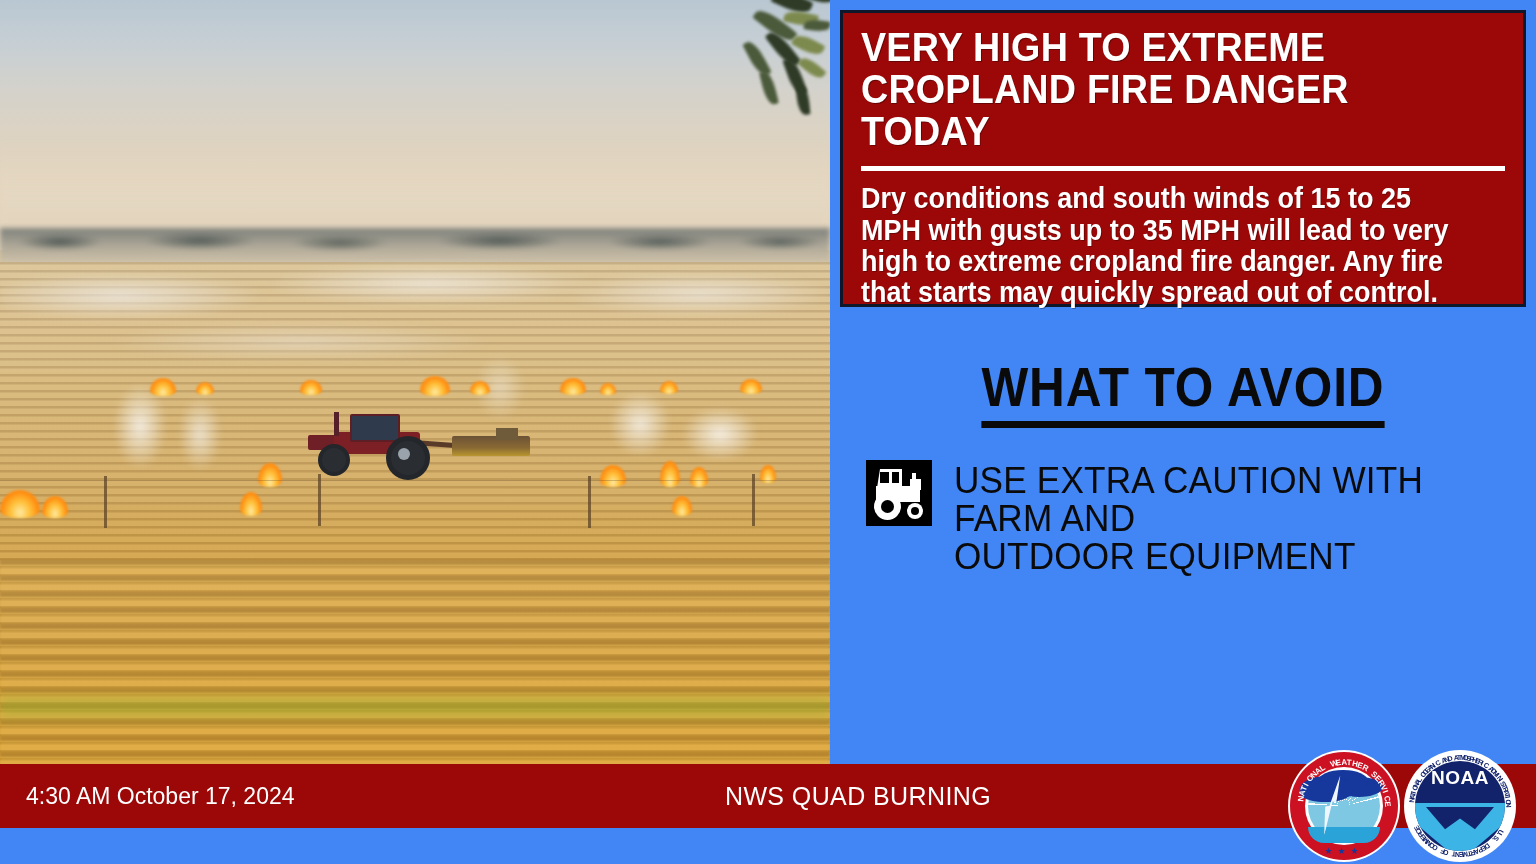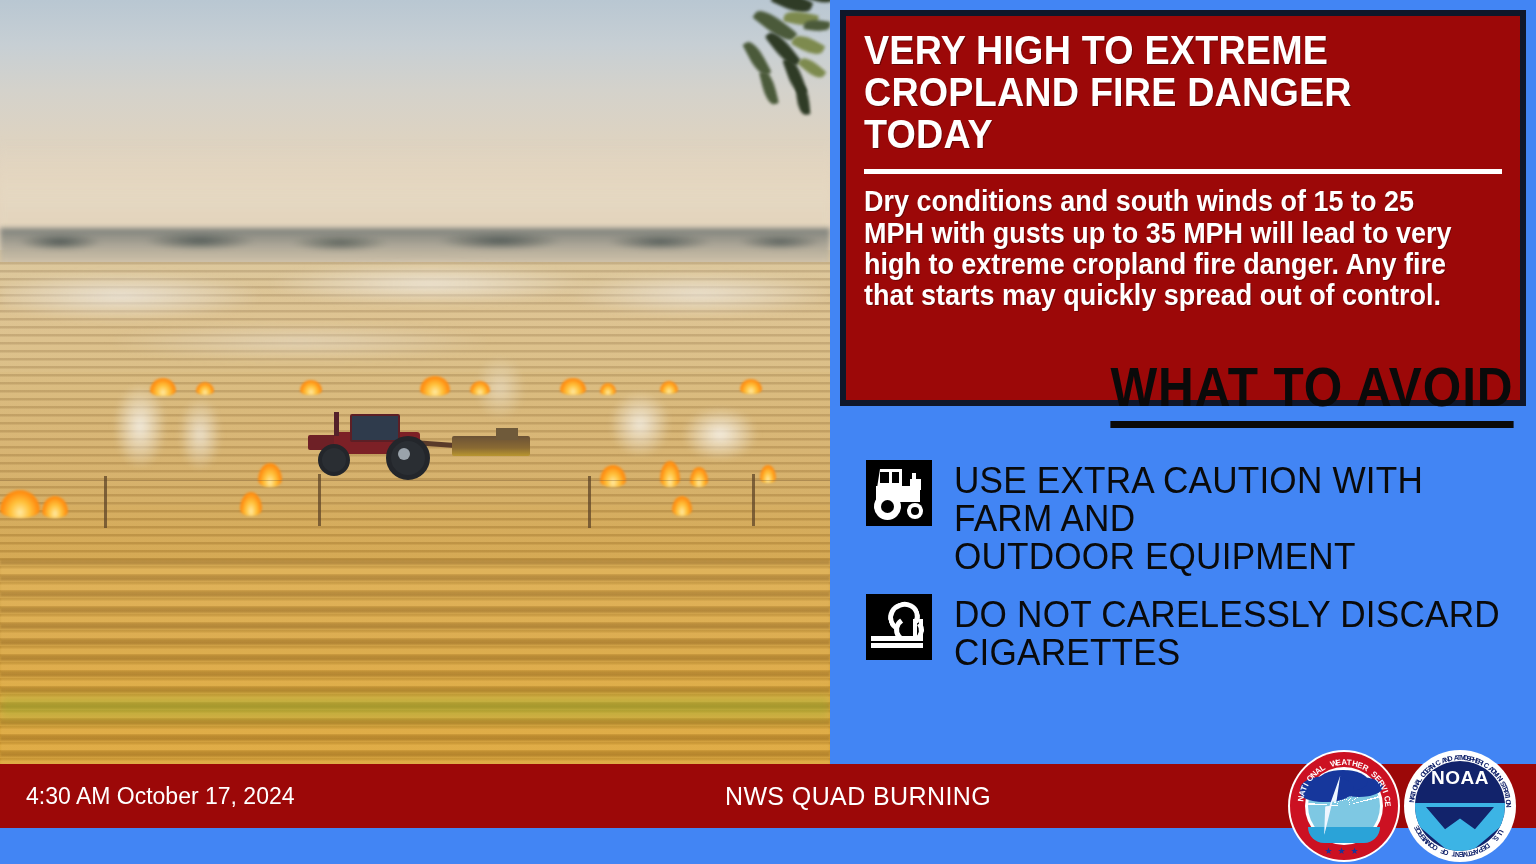--- a/index.html
+++ b/index.html
@@ -263,23 +263,23 @@
   #right-panel {
     position: absolute;
     left: 830px; top: 0;
     width: 706px; height: 810px;
     background: #4285f4;
   }
 
   #alert-box {
     position: absolute;
     left: 10px; top: 10px;
-    width: 686px; height: 396px;
+    width: 686px; height: 297px;
     background: #9c0808;
-    border: 6px solid #0f172a;
+    border: 3px solid #0f172a;
     box-sizing: border-box;
     padding: 14px 18px 10px 18px;
   }
   #alert-headline {
     color: #fff;
     font-family: "Liberation Sans Narrow", "Liberation Sans", sans-serif;
     font-weight: bold;
     font-size: 41px;
     line-height: 1.02;
     letter-spacing: .2px;
@@ -302,21 +302,21 @@
     line-height: 1.08;
     transform: scaleX(.93);
     transform-origin: left top;
     text-shadow: 1px 1px 0 rgba(0,0,0,.3);
   }
 
   #avoid-title-wrap {
     position: absolute;
     left: 0; top: 360px;
     width: 706px;
-    text-align: right;
+    text-align: center;
   }
   #avoid-title {
     display: inline-block;
     color: #0a0a0a;
     font-family: "Liberation Sans Narrow", "Liberation Sans", sans-serif;
     font-weight: bold;
     font-size: 55px;
     line-height: 1;
     letter-spacing: 1px;
     transform: scaleX(.9);
@@ -730,31 +730,20 @@
           <div class="t-nose"></div>
           <div class="t-pipe"></div>
           <div class="t-body"></div>
           <div class="t-rear"></div>
           <div class="t-front"></div>
         </div>
         <div class="avoid-text">USE EXTRA CAUTION WITH FARM AND
 OUTDOOR EQUIPMENT</div>
       </div>
 
-      <div class="avoid-row">
-        <div class="avoid-icon ic-cig">
-          <div class="c-smoke"></div>
-          <div class="c-smoke2"></div>
-          <div class="c-stick"></div>
-          <div class="c-tip"></div>
-          <div class="c-tip2"></div>
-        </div>
-        <div class="avoid-text">DO NOT CARELESSLY DISCARD
-CIGARETTES</div>
-      </div>
 
     </div>
   </div>
 
   <div id="footer">
     <div id="footer-center">NWS QUAD BURNING</div>
     <div id="footer-left">4:30 AM October 17, 2024</div>
   </div>
   <div id="footer-bottom-strip"></div>
 

